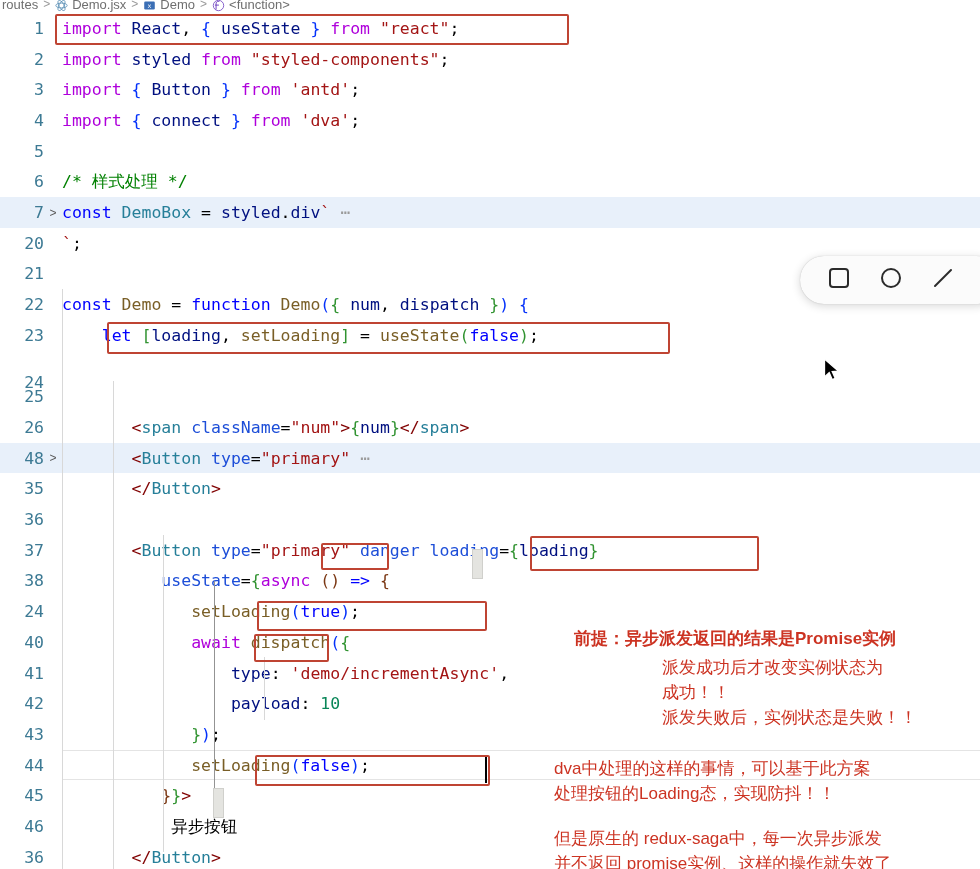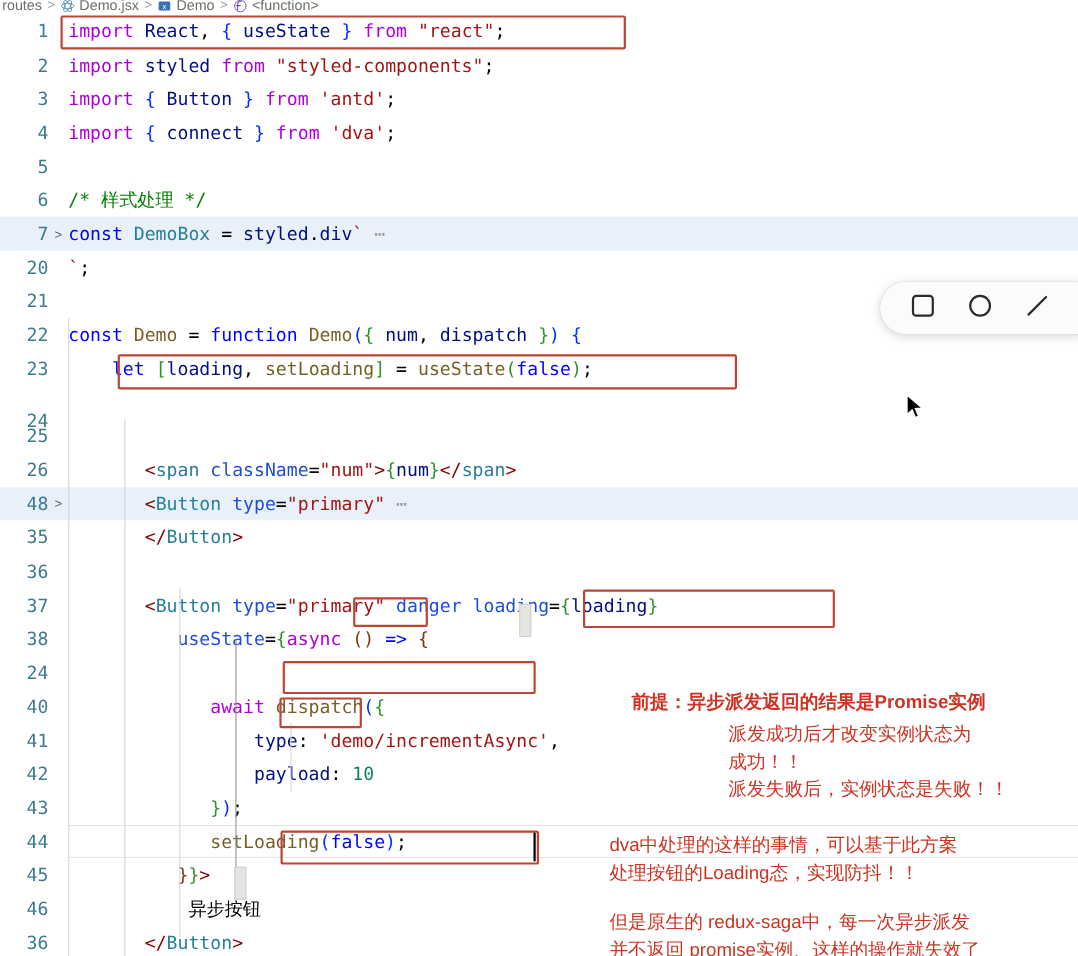--- a/index.html
+++ b/index.html
@@ -264,20 +264,21 @@
 
     <div class="row" style="top:552.6px">
       <span class="lnum">38</span>
       <span class="fold"></span>
       <span class="code">          <span class="k-attr">useState</span><span class="k-punct">=</span><span class="k-brace2">{</span><span class="k-key">async</span> <span class="k-brace3">()</span> <span class="k-ctrl">=&gt;</span> <span class="k-brace3">{</span></span>
     </div>
 
     <div class="row" style="top:583.3px">
       <span class="lnum">24</span>
       <span class="fold"></span>
+      <span class="code">             <span class="k-fn">setLoading</span><span class="k-brace1">(</span><span class="k-ctrl">true</span><span class="k-brace1">)</span><span class="k-punct">;</span></span>
     </div>
 
     <div class="row" style="top:614px">
       <span class="lnum">40</span>
       <span class="fold"></span>
       <span class="code">             <span class="k-key">await</span> <span class="k-fn">dispatch</span><span class="k-brace1">(</span><span class="k-brace2">{</span></span>
     </div>
 
     <div class="row" style="top:644.7px">
       <span class="lnum">41</span>

